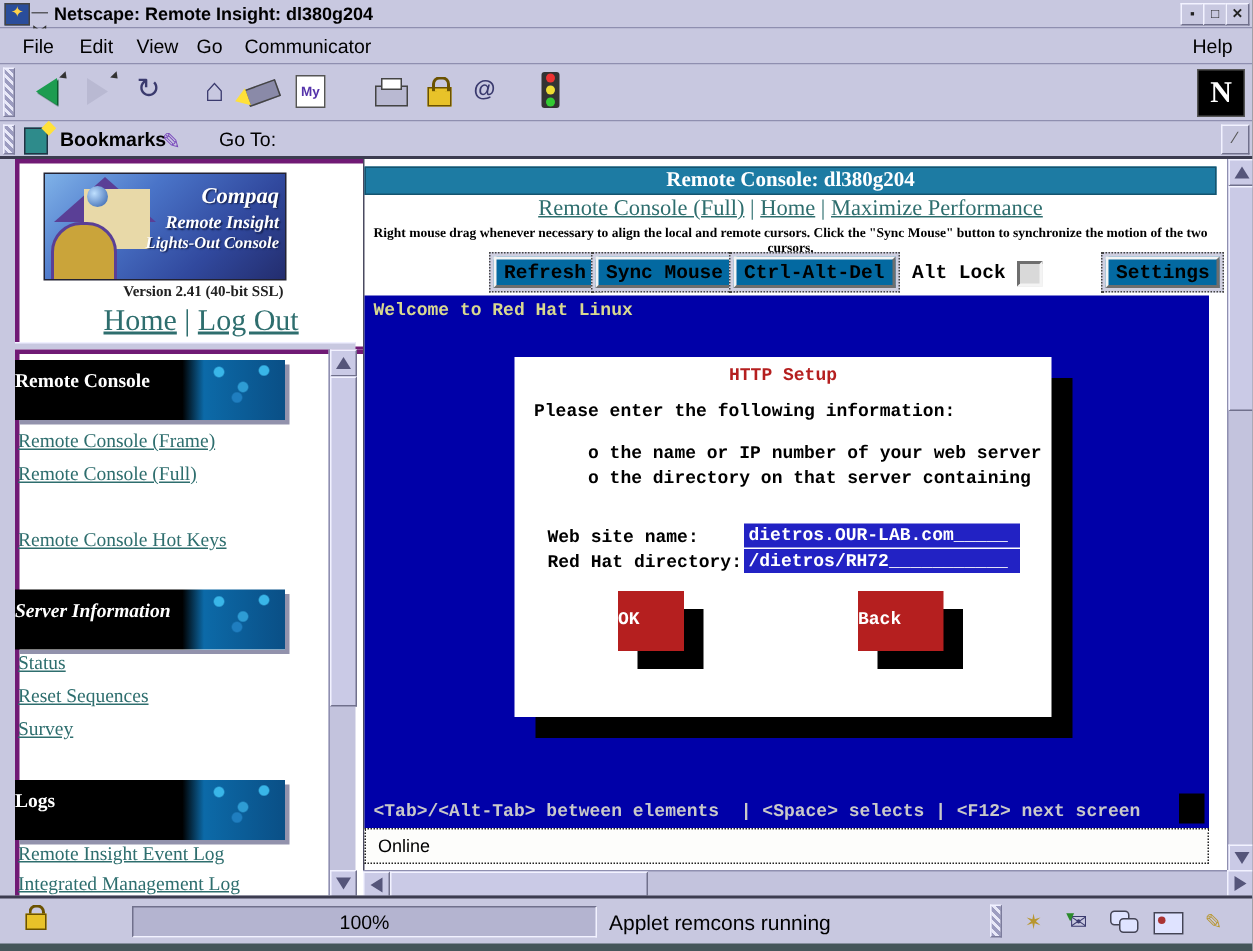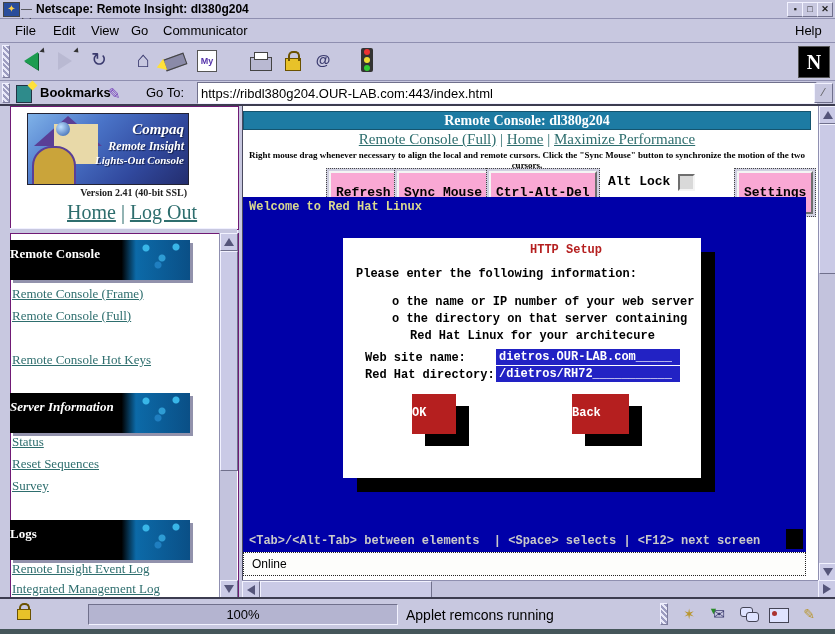--- a/index.html
+++ b/index.html
@@ -33,21 +33,21 @@
   .loc-label{font-size:13px;top:4px;white-space:nowrap;}
   .urlbox{left:197px;top:1px;width:612px;height:18px;background:#fff;border:1px solid;
           border-color:#70708c #f2f2ff #f2f2ff #70708c;font-size:13px;padding:1px 3px;
           font-family:"Liberation Sans",sans-serif;}
   .url-drop{left:814px;top:2px;width:17px;height:18px;background:#c8c8e0;border:1px solid;
             border-color:#f2f2ff #70708c #70708c #f2f2ff;text-align:center;font-size:11px;line-height:16px;color:#555;}
   .chrome-sep{left:0;top:104px;width:835px;height:2px;background:#3c3c50;}
 
   
   .content-bg{left:0;top:106px;width:835px;height:491px;background:#c8c8e0;}
-  .frame{background:#fff;border:1px solid #701a75;}
+  .frame{background:#fff;border:3px solid #701a75;padding-left:18px;}
   .frame-brand{left:10px;top:106px;width:227px;height:122px;}
   .frame-split{left:10px;top:228px;width:227px;height:5px;background:#c8c8e0;
                border-top:1px solid #f0f0ff;border-bottom:1px solid #70708c;}
   .frame-nav{left:10px;top:233px;width:227px;height:364px;overflow:hidden;}
   .vsep{left:237px;top:106px;width:5px;height:491px;background:#c8c8e0;
         border-left:1px solid #f0f0ff;border-right:1px solid #70708c;}
 
   
   .logo{left:16px;top:6px;width:160px;height:70px;border:1px solid #223;
         background:linear-gradient(135deg,#7fb2e8 0%,#4a74c8 35%,#31499e 70%,#232d6e 100%);overflow:hidden;}
@@ -87,34 +87,34 @@
   
   .frame-main{left:242px;top:106px;width:576px;height:491px;background:#fff;border-left:1px solid #4a4a60;}
   .main-banner{left:243px;top:111px;width:568px;height:19px;background:#1d7ba3;border:1px solid #14546f;
                color:#fff;text-align:center;font-family:"Liberation Serif",serif;font-weight:bold;
                font-size:14px;line-height:18px;box-sizing:border-box;}
   .main-links{left:243px;top:131px;width:568px;text-align:center;font-family:"Liberation Serif",serif;
               font-size:15px;color:#2e6e6e;}
   .main-instr{left:243px;top:150px;width:568px;text-align:center;font-family:"Liberation Serif",serif;
               font-weight:bold;font-size:9px;color:#000;}
   .awt-wrap{position:absolute;top:168px;border:1px dotted #444;padding:2px;background:#cfcfe0;}
-  .awt-btn{background:#f9a8d4;border:2px solid;border-color:#f4f4f4 #6e6e6e #6e6e6e #f4f4f4;
+  .awt-btn{background:#0369a1;border:2px solid;border-color:#f4f4f4 #6e6e6e #6e6e6e #f4f4f4;
            font-family:"Liberation Mono",monospace;font-size:13px;font-weight:bold;
-           padding:12px 5px;white-space:nowrap;display:block;}
+           padding:1px 5px;white-space:nowrap;display:block;}
   .altlock{top:174px;font-family:"Liberation Mono",monospace;font-size:13px;font-weight:bold;}
   .chk{top:174px;width:13px;height:13px;background:#d9d9d9;border:2px solid;
        border-color:#6e6e6e #f4f4f4 #f4f4f4 #6e6e6e;}
 
   
   .console{left:243px;top:197px;width:563px;height:355px;background:#0000a8;
            font-family:"Liberation Mono",monospace;font-weight:bold;font-size:12px;}
   .welcome{position:absolute;left:6px;top:3px;color:#d8d890;white-space:pre;}
   .newt-dialog{position:absolute;left:100px;top:41px;width:358px;height:240px;background:#fff;
                box-shadow:14px 14px 0 #000;color:#000;}
-  .nd-title{position:absolute;left:0;top:5px;width:100%;text-align:center;color:#b51f1f;margin-left:44px;}
+  .nd-title{position:absolute;left:0;top:5px;width:100%;text-align:center;color:#b51f1f;}
   .nd-line{position:absolute;white-space:pre;}
   .nd-field{position:absolute;left:153px;width:184px;height:16px;background:#2222c4;color:#fff;
             padding-left:3px;white-space:pre;line-height:16px;box-sizing:border-box;}
   .newt-btn{position:absolute;top:156px;height:40px;background:#b51f1f;color:#fff;text-align:left;
             line-height:38px;box-shadow:13px 12px 0 #000;cursor:pointer;}
   .help-line{position:absolute;left:6px;top:337px;color:#c9c9c9;white-space:pre;}
   .cursor-block{position:absolute;left:543px;top:332px;width:17px;height:20px;background:#000;}
 
   .online-bar{left:243px;top:552px;width:563px;height:24px;background:#fdfdfb;border:1px dotted #222;
               font-size:12px;line-height:22px;padding-left:8px;box-sizing:border-box;}
@@ -231,21 +231,20 @@
   <div class="abs locationbar">
     <div class="abs grip" style="left:2px;top:2px;height:18px;"></div>
     <div class="abs" style="left:16px;top:2px;">
         <div class="ico-book">
           <i class="ico-spark"></i>
         </div>
       </div>
     <div class="abs loc-label" style="left:40px;font-weight:bold;">Bookmarks</div>
     <div class="abs" style="left:108px;top:4px;"><span class="ico-quill">✎</span></div>
     <div class="abs loc-label" style="left:146px;">Go To:</div>
-    <input class="abs urlbox" value="https://ribdl380g204.OUR-LAB.com:443/index.html" style="">
     <div class="abs url-drop">⁄</div>
   </div>
   <div class="abs chrome-sep"></div>
 
   <div class="abs content-bg"></div>
   <div class="abs vsep"></div>
 
   <div class="abs frame frame-brand">
     <div class="abs logo">
       <div class="logo-roof"></div>
@@ -329,21 +328,20 @@
     </div>
 
   <div class="abs console">
     <div class="welcome">Welcome to Red Hat Linux</div>
 
     <div class="newt-dialog">
       <div class="nd-title">HTTP Setup</div>
       <div class="nd-line" style="left:13px;top:29px;">Please enter the following information:</div>
       <div class="nd-line" style="left:49px;top:57px;">o the name or IP number of your web server</div>
       <div class="nd-line" style="left:49px;top:74px;">o the directory on that server containing</div>
-      <div class="nd-line" style="left:67px;top:91px;">Red Hat Linux for your architecure</div>
 
       <div class="nd-line" style="left:22px;top:113px;">Web site name:</div>
       <div class="nd-field" style="top:111px;">dietros.OUR-LAB.com_____</div>
       <div class="nd-line" style="left:22px;top:130px;">Red Hat directory:</div>
       <div class="nd-field" style="top:128px;">/dietros/RH72___________</div>
 
       <div class="newt-btn" style="left:69px;width:44px;">OK</div>
       <div class="newt-btn" style="left:229px;width:57px;">Back</div>
     </div>
 

